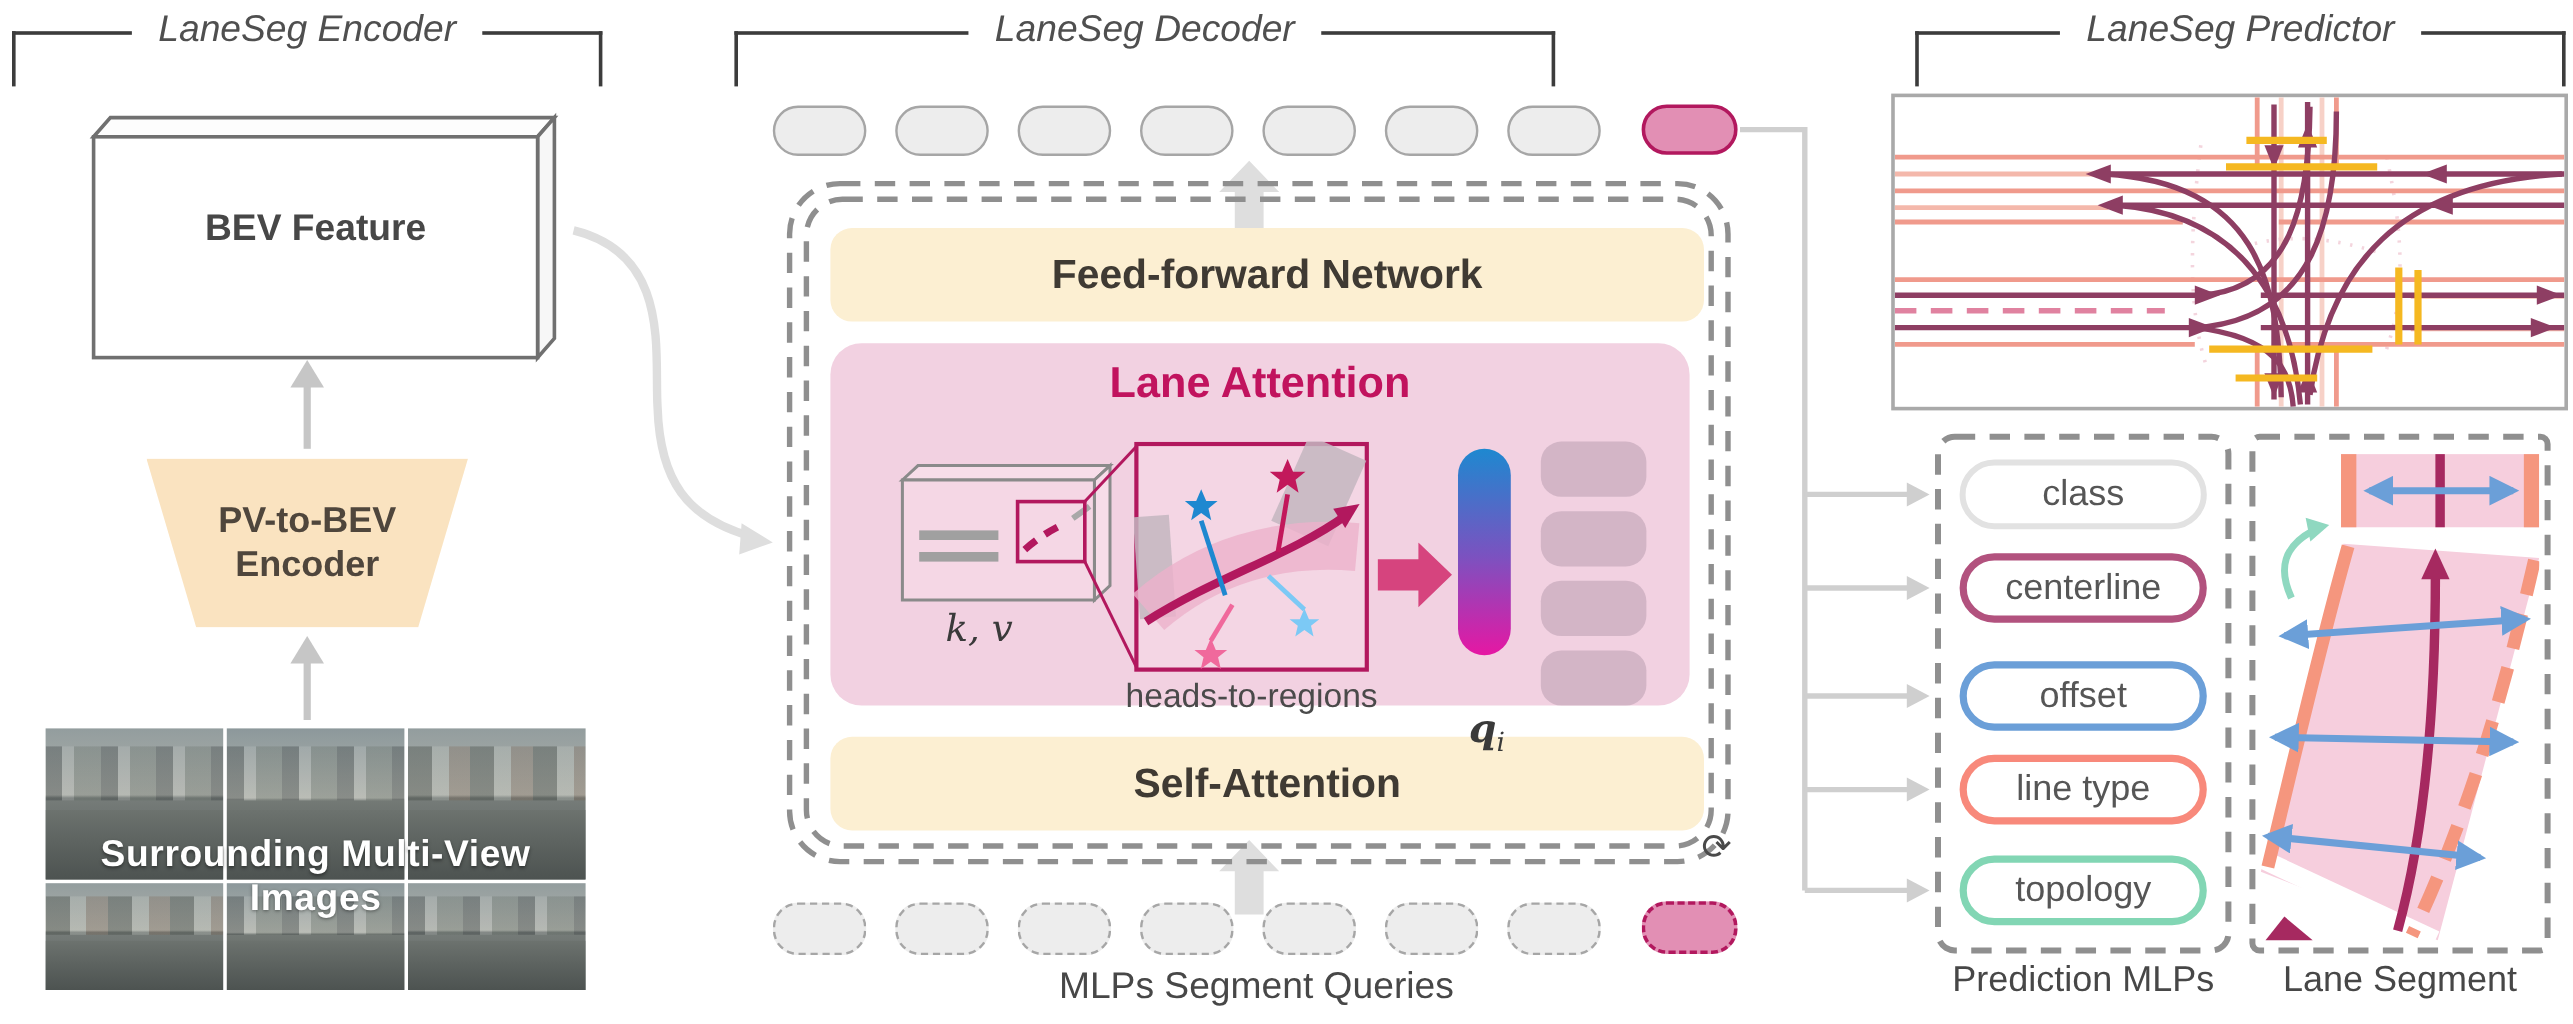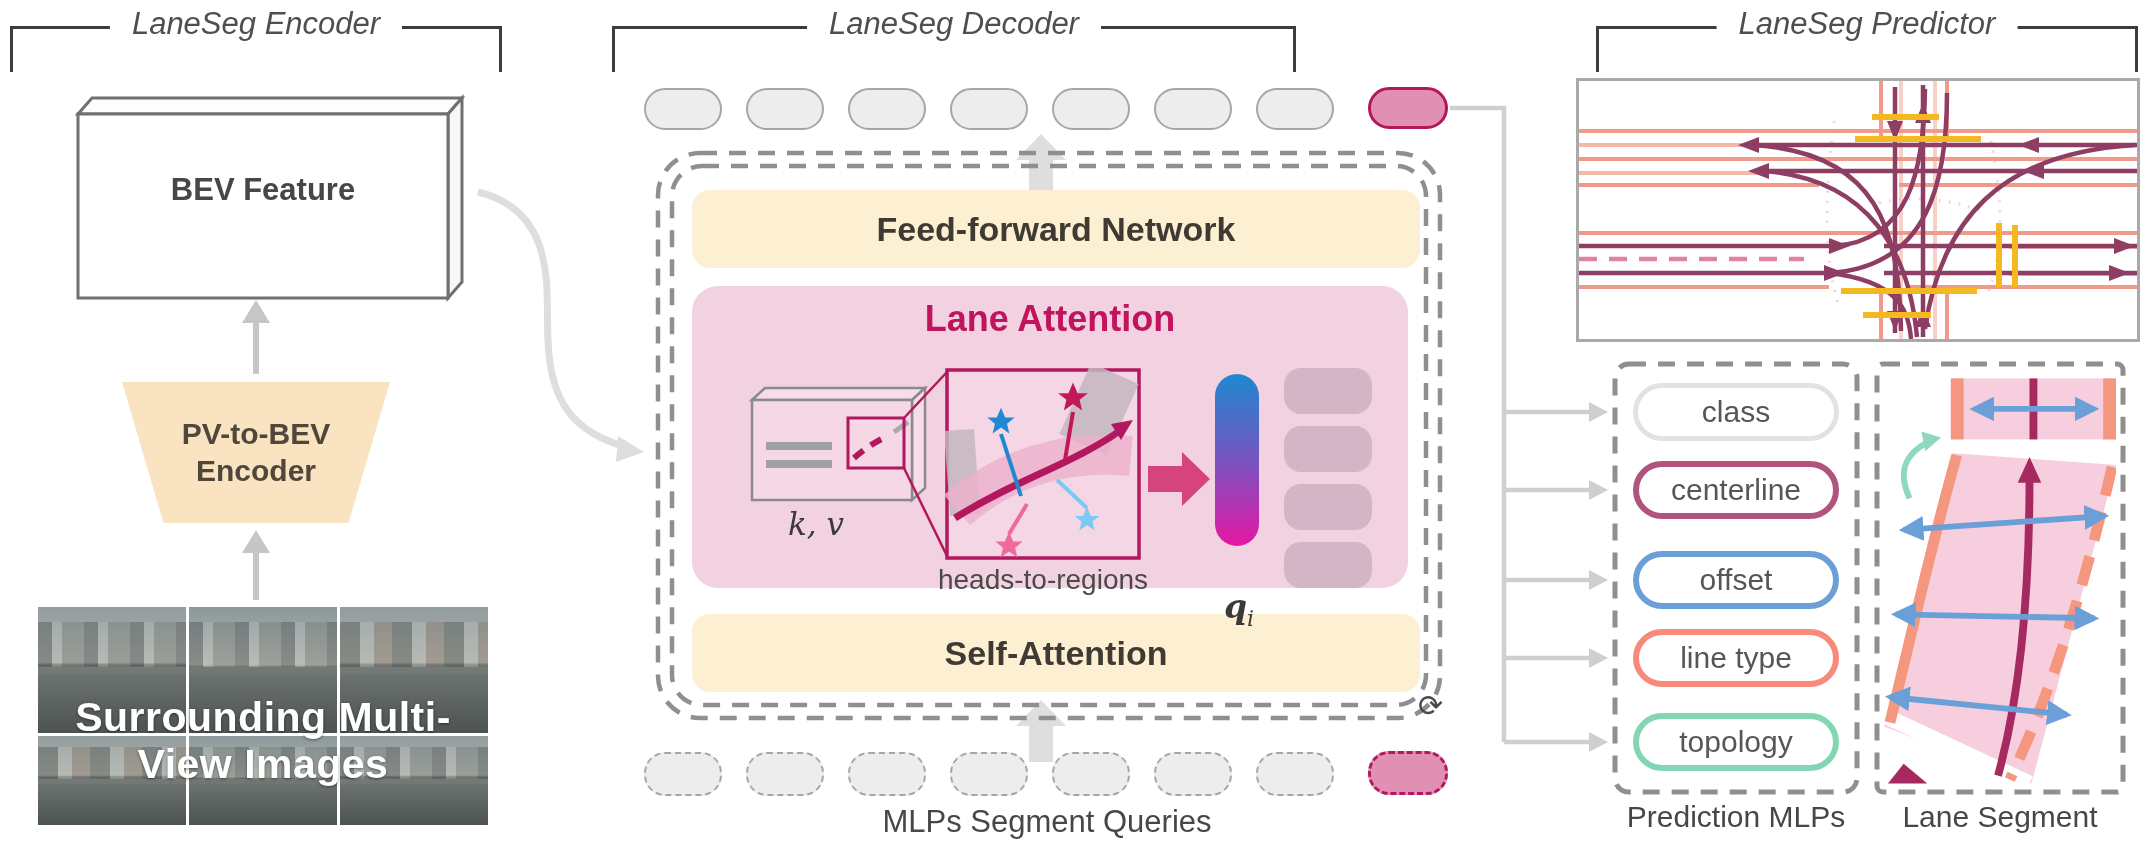--- a/index.html
+++ b/index.html
@@ -13,21 +13,21 @@
   .bev-text{left:70px;top:172px;width:386px;text-align:center;font-weight:bold;font-size:31px;color:#474747;}
   .trap{left:122px;top:382px;width:268px;height:141px;background:#FAE3C0;clip-path:polygon(0 0,100% 0,84.5% 100%,15.5% 100%);display:flex;flex-direction:column;align-items:center;justify-content:center;font-weight:bold;font-size:30px;color:#4F463C;line-height:1.22;text-align:center;}
   
   .camgrid{left:38px;top:607px;width:450px;height:218px;display:flex;flex-direction:column;gap:3px;background:#fff;}
   .camrow{display:flex;gap:3px;}
   .cam{flex:1;position:relative;overflow:hidden;background:linear-gradient(180deg,#939d9e 0%,#aeb1ab 44%,#767c79 46%,#565c5a 100%);}
   .cam::before{content:"";position:absolute;left:0;right:0;top:12%;height:36%;background:repeating-linear-gradient(90deg,rgba(42,48,50,.30) 0 14px,rgba(255,255,255,.10) 14px 24px,rgba(90,100,92,.25) 24px 46px);}
   .cam::after{content:"";position:absolute;left:0;right:0;bottom:0;height:46%;background:linear-gradient(180deg,rgba(108,114,110,.9),#4d5351);}
   .cam.v2{background:linear-gradient(180deg,#8c989b 0%,#b2b5ae 46%,#737975 48%,#525856 100%);}
   .cam.v3::before{background:repeating-linear-gradient(90deg,rgba(60,66,60,.35) 0 20px,rgba(210,214,205,.22) 20px 34px,rgba(120,90,70,.25) 34px 52px);}
-  .cam-caption{left:38px;top:694px;width:450px;text-align:center;font-weight:bold;font-size:41px;color:#fff;text-shadow:0 1px 3px rgba(0,0,0,.45);letter-spacing:.5px;}
+  .cam-caption{left:38px;top:694px;width:450px;text-align:center;font-weight:bold;font-size:31px;color:#fff;text-shadow:0 1px 3px rgba(0,0,0,.45);letter-spacing:.5px;}
   
   .tok{position:absolute;width:78px;height:42px;border-radius:21px;background:#EDEDED;border:2px solid #A6A6A6;box-sizing:border-box;}
   .tok.pink{width:80px;background:#E28FB4;border:3px solid #B2185E;}
   .tok.dashed{border-style:dashed;height:44px;}
   
   .bar{position:absolute;left:692px;width:728px;height:78px;border-radius:18px;background:#FCEFD2;display:flex;align-items:center;justify-content:center;font-weight:bold;font-size:34px;color:#3F3A33;}
   .laneatt{position:absolute;left:692px;top:286px;width:716px;height:302px;border-radius:26px;background:#F2D1E1;}
   .laneatt-title{left:692px;top:298px;width:716px;text-align:center;font-weight:bold;font-size:36px;color:#C1135E;}
   .kv-label{left:756px;top:506px;width:120px;text-align:center;font-family:"DejaVu Serif",serif;font-style:italic;font-size:31px;color:#3a3a3a;}
   .h2r-label{left:918px;top:564px;width:250px;text-align:center;font-size:28px;color:#4a4a4a;}

